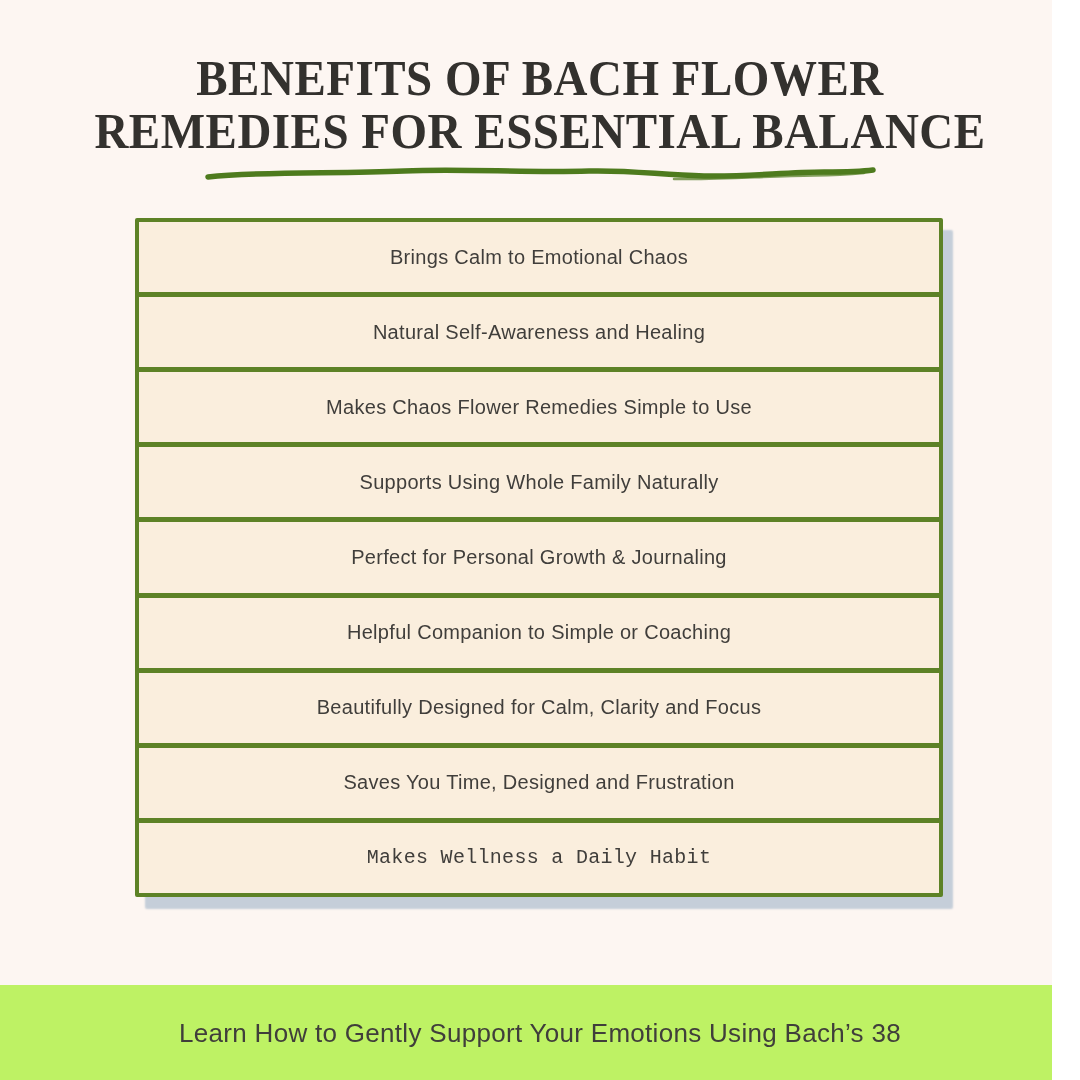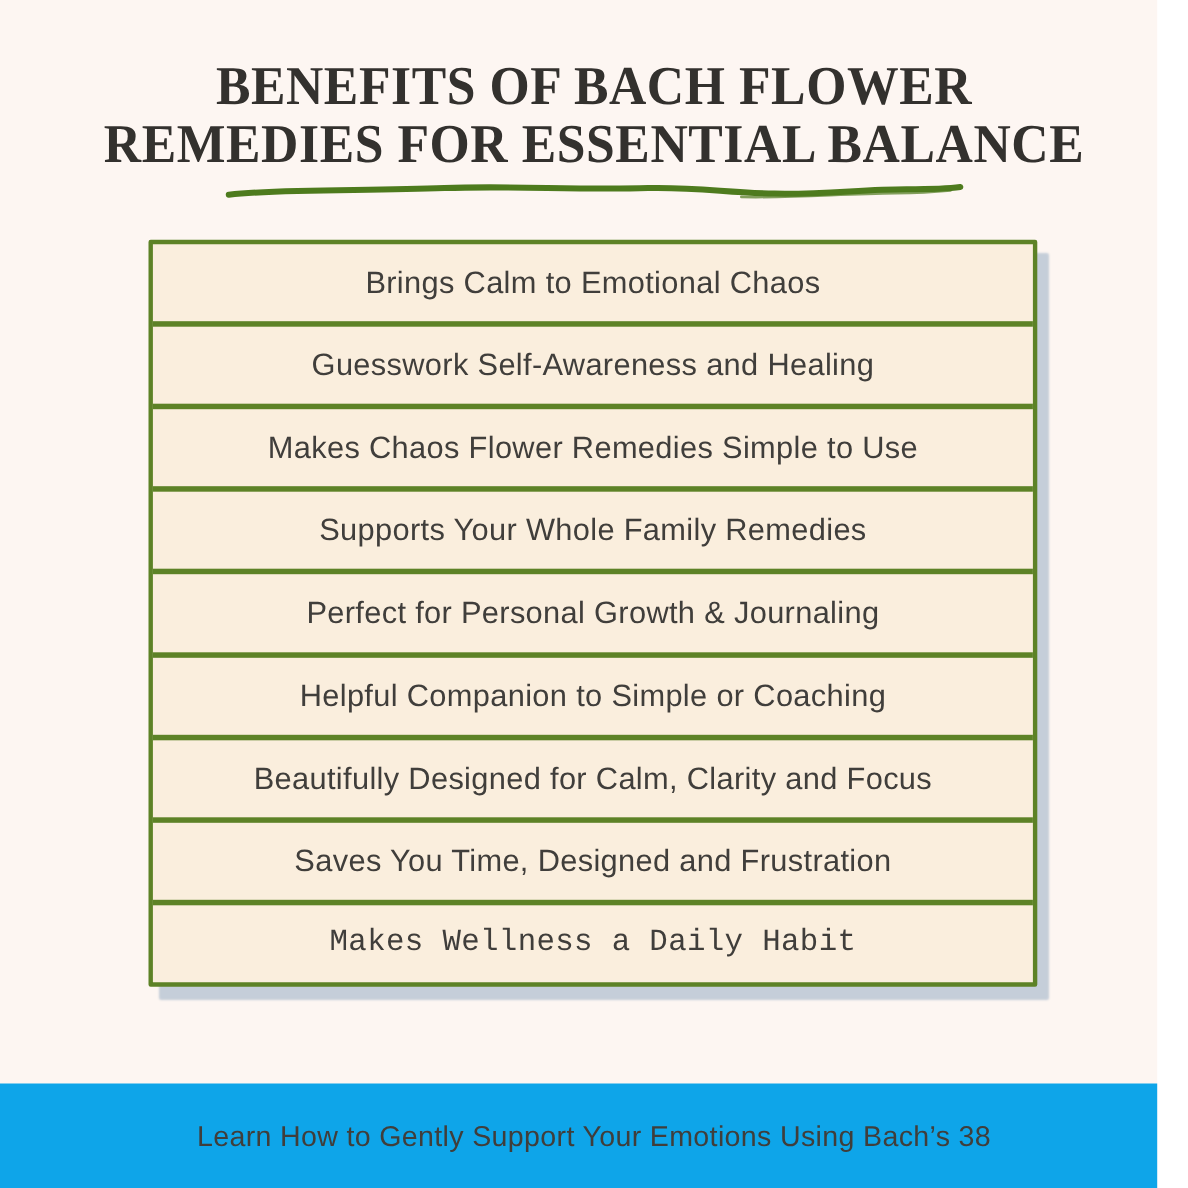--- a/index.html
+++ b/index.html
@@ -60,33 +60,33 @@
     display: flex;
     align-items: center;
     justify-content: center;
     border-bottom: 5px solid #5d8226;
   }
   .benefit-row:last-child {
     border-bottom: none;
     font-family: Liberation Mono, monospace;
   }
   .benefit-text {
-    font-size: 28px;
+    font-size: 20px;
     letter-spacing: 0.3px;
     color: #403e3b;
   }
 
   
   .banner {
     position: absolute;
     left: 0;
     top: 985px;
     width: 1080px;
     height: 95px;
-    background: #0ea5e9;
+    background: #bef264;
     display: flex;
     flex-direction: column;
     align-items: center;
     justify-content: center;
     row-gap: 9px;
   }
   .banner-line {
     font-size: 26px;
     letter-spacing: 0.3px;
     color: #403e3b;
@@ -109,27 +109,27 @@
       <path d="M70 14 C 140 10, 190 13, 255 10.5 C 300 9, 330 12, 360 10.5" fill="none" stroke="#4e7b1e" stroke-width="2.5" stroke-linecap="round" opacity="0.75"></path>
       <path d="M470 19 C 520 20, 560 16, 610 15.5 C 635 15.3, 650 14, 660 13" fill="none" stroke="#4e7b1e" stroke-width="2.5" stroke-linecap="round" opacity="0.7"></path>
     </svg>
   </div>
 
   <div class="benefits-table">
     <div class="benefit-row">
       <span class="benefit-text">Brings Calm to Emotional Chaos</span>
     </div>
     <div class="benefit-row">
-      <span class="benefit-text">Guesswork Self-Awareness and Healing</span>
+      <span class="benefit-text">Natural Self-Awareness and Healing</span>
     </div>
     <div class="benefit-row">
       <span class="benefit-text">Makes Chaos Flower Remedies Simple to Use</span>
     </div>
     <div class="benefit-row">
-      <span class="benefit-text">Supports Your Whole Family Remedies</span>
+      <span class="benefit-text">Supports Using Whole Family Naturally</span>
     </div>
     <div class="benefit-row">
       <span class="benefit-text">Perfect for Personal Growth &amp; Journaling</span>
     </div>
     <div class="benefit-row">
       <span class="benefit-text">Helpful Companion to Simple or Coaching</span>
     </div>
     <div class="benefit-row">
       <span class="benefit-text">Beautifully Designed for Calm, Clarity and Focus</span>
     </div>

